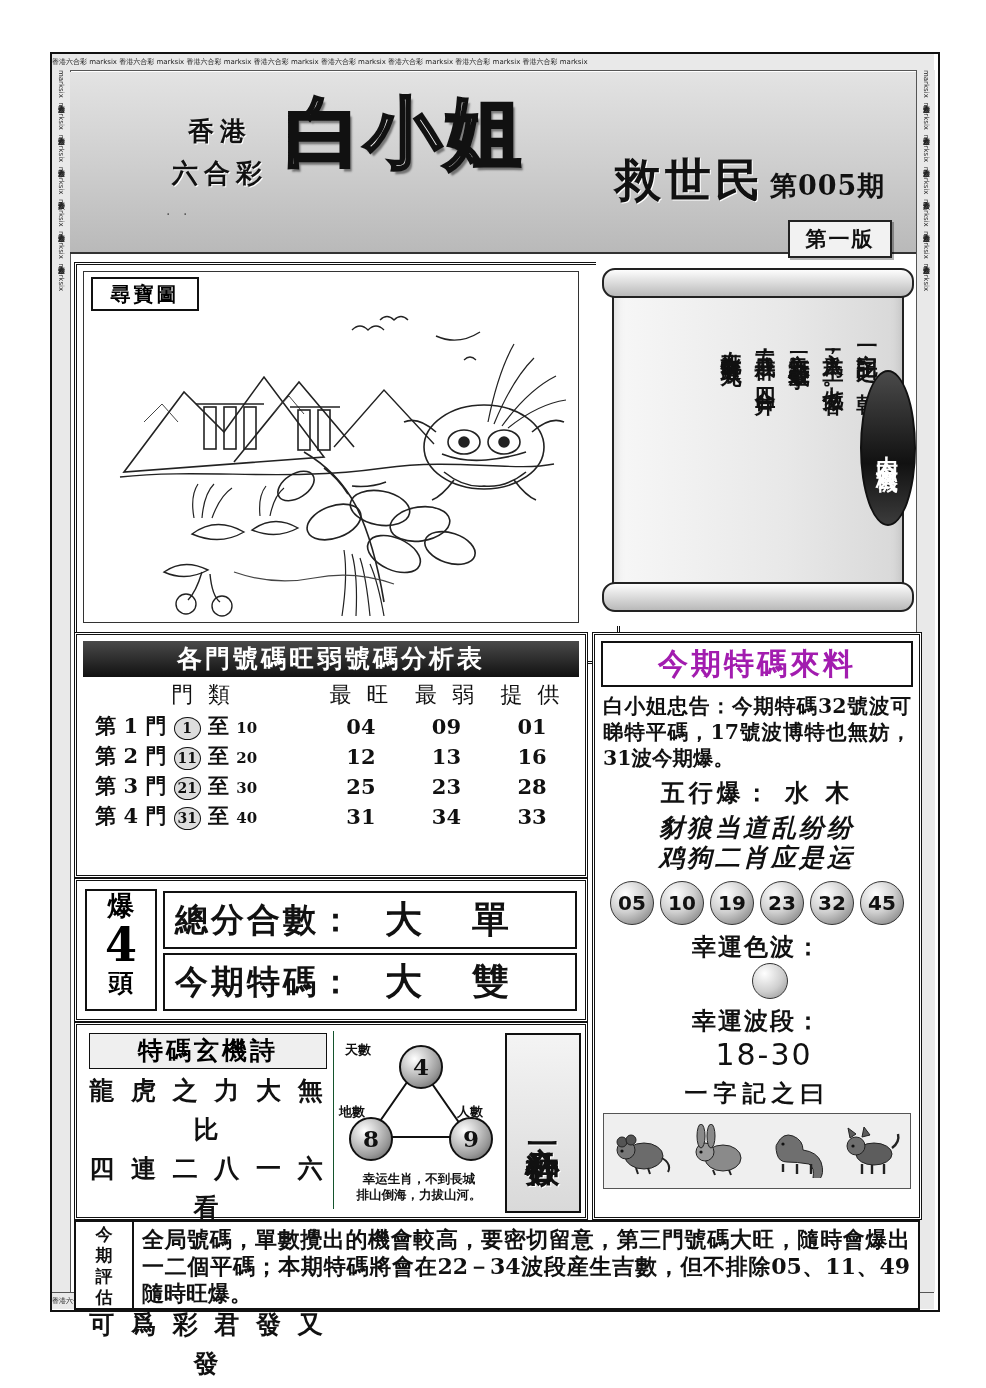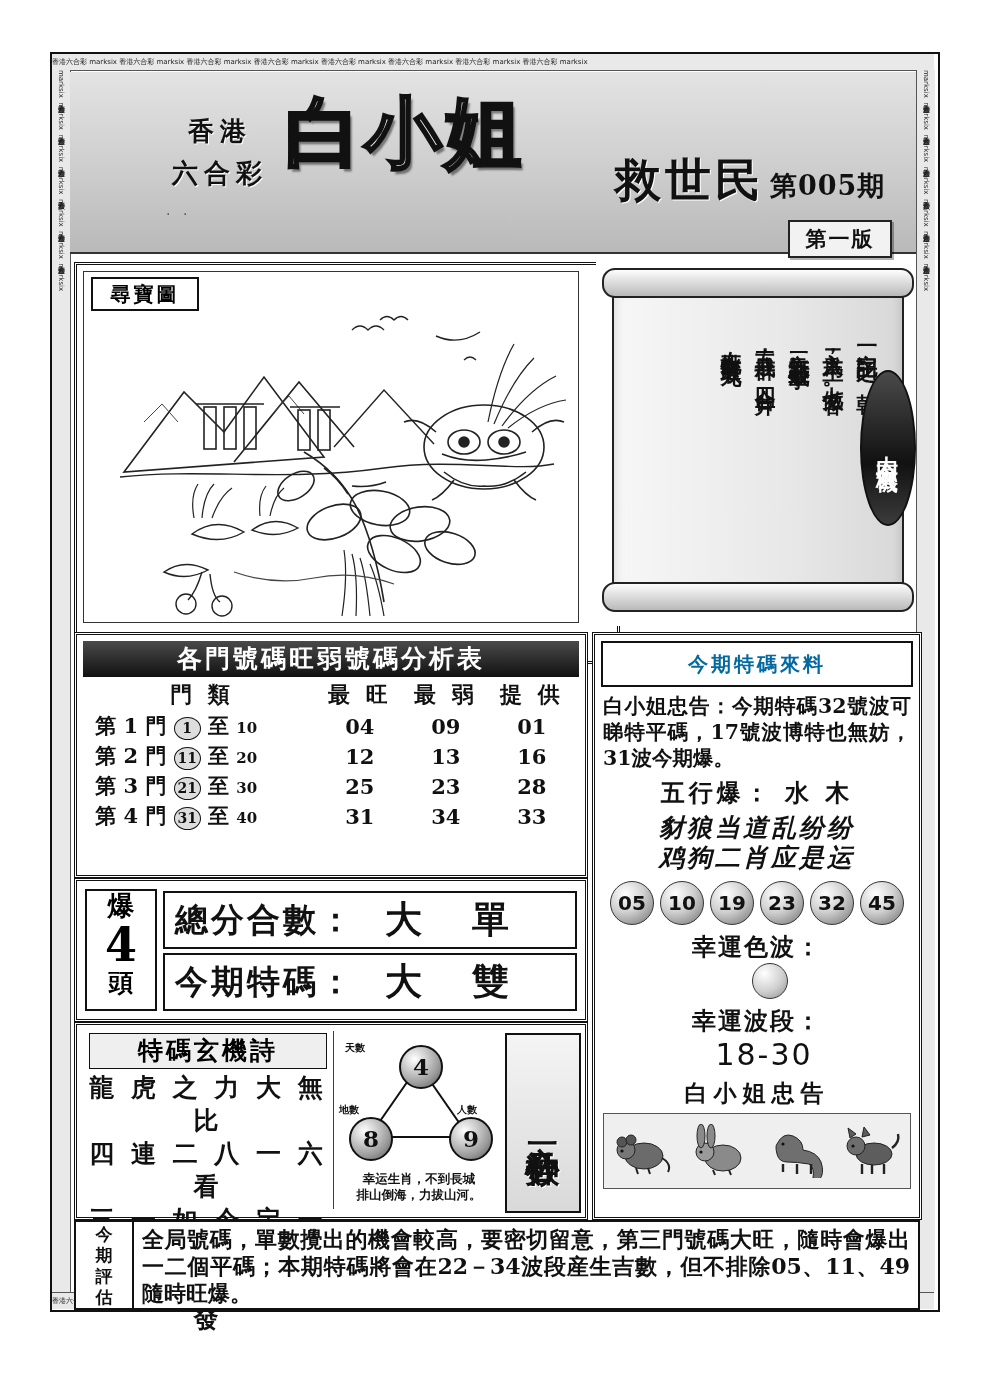--- a/index.html
+++ b/index.html
@@ -142,21 +142,21 @@
     margin:6px 6px 0 6px;height:36px;line-height:36px;text-align:center;
     background:linear-gradient(180deg,#4a4a4a,#111);
     color:#fff;font-family:"DejaVu Serif","Liberation Serif",serif;
     font-weight:bold;font-size:25px;letter-spacing:3px;
   }
   table.analysis{width:96%;margin:2px auto 0 auto;border-collapse:collapse;}
   table.analysis th,table.analysis td{
     font-family:"DejaVu Serif","Liberation Serif",serif;
     text-align:center;color:#111;padding:1px 0;
   }
-  table.analysis th{font-size:22px;font-weight:bold;letter-spacing:4px;}
+  table.analysis th{font-size:22px;font-weight:normal;letter-spacing:4px;}
   table.analysis td{font-size:21px;font-weight:bold;}
   table.analysis td.gate{text-align:left;padding-left:8px;font-size:21px;white-space:nowrap;}
   .circ{
     display:inline-block;min-width:21px;height:21px;line-height:21px;
     border:1.5px solid #111;border-radius:50%;font-size:14px;text-align:center;
     background:#ddd;padding:0 2px;
   }
   .smallnum{font-size:15px;}
 
   
@@ -202,26 +202,26 @@
     position:absolute;left:6px;top:6px;width:250px;height:178px;border-right:1px solid #14532d;
   }
   .poem-head{
     margin:2px 6px;height:34px;line-height:34px;text-align:center;
     border:1px solid #111;background:#efefef;
     font-family:"DejaVu Serif","Liberation Serif",serif;
     font-weight:bold;font-size:25px;letter-spacing:3px;
   }
   .poem-line{
     font-family:"DejaVu Serif","Liberation Serif",serif;
-    font-weight:bold;font-size:25px;line-height:33px;text-align:center;letter-spacing:4px;color:#111;
+    font-weight:bold;font-size:25px;line-height:39px;text-align:center;letter-spacing:4px;color:#111;
   }
   .tri-box{position:absolute;left:262px;top:6px;width:160px;height:178px;}
   .tri-lbl{
     position:absolute;font-family:"DejaVu Serif","Liberation Serif",serif;
-    font-size:10px;font-weight:bold;color:#111;
+    font-size:13px;font-weight:bold;color:#111;
   }
   .tri-node{
     position:absolute;width:40px;height:40px;border-radius:50%;
     background:radial-gradient(circle at 34% 30%,#fff,#9a9a9a 65%,#555);
     border:2px solid #111;
     font-family:"DejaVu Serif","Liberation Serif",serif;
     font-weight:bold;font-size:23px;text-align:center;line-height:40px;color:#111;
   }
   .tri-foot{
     position:absolute;left:0;top:140px;width:160px;
@@ -241,21 +241,21 @@
 
   
   .right-panel{
     position:absolute;left:592px;top:632px;width:324px;height:582px;
     border:3px double #111;background:#fff;
   }
   .rp-title{
     margin:6px;height:42px;line-height:42px;text-align:center;
     background:#fff;border:2px solid #111;
     font-family:"DejaVu Serif","Liberation Serif",serif;
-    font-weight:bold;font-size:20px;letter-spacing:3px;color:#0369a1;
+    font-weight:bold;font-size:30px;letter-spacing:3px;color:#a21caf;
   }
   .rp-advice{
     margin:2px 8px;font-family:"DejaVu Serif","Liberation Serif",serif;
     font-weight:bold;font-size:20.5px;line-height:26px;color:#111;text-align:justify;
   }
   .rp-wuxing{
     margin:6px 8px 0 8px;text-align:center;
     font-family:"DejaVu Serif","Liberation Serif",serif;
     font-weight:bold;font-size:24px;letter-spacing:4px;color:#111;
   }
@@ -590,21 +590,21 @@
       <div class="ball">45</div>
     </div>
     <div class="rp-line">
       <span>幸運色波：</span>
       <span class="color-ball"></span>
     </div>
     <div class="rp-line">
       <span>幸運波段：</span>
       <span class="rp-range">18-30</span>
     </div>
-    <div class="zodiac-title">白小姐忠告</div>
+    <div class="zodiac-title">一字記之曰</div>
     <div class="zodiac-row">
       <div class="zodiac-cell">
         <svg width="60" height="54" viewBox="0 0 60 54">
           <ellipse cx="32" cy="32" rx="19" ry="13" fill="#6b6b6b" stroke="#222"></ellipse>
           <circle cx="14" cy="26" r="9" fill="#777" stroke="#222"></circle>
           <circle cx="10" cy="18" r="5" fill="#555" stroke="#222"></circle>
           <circle cx="19" cy="16" r="5" fill="#555" stroke="#222"></circle>
           <circle cx="10" cy="27" r="1.6" fill="#111"></circle>
           <path d="M50 34 q10 6 6 14" fill="none" stroke="#222" stroke-width="2"></path>
           <path d="M24 44 l2 6 M36 44 l2 6" stroke="#222" stroke-width="2"></path>

